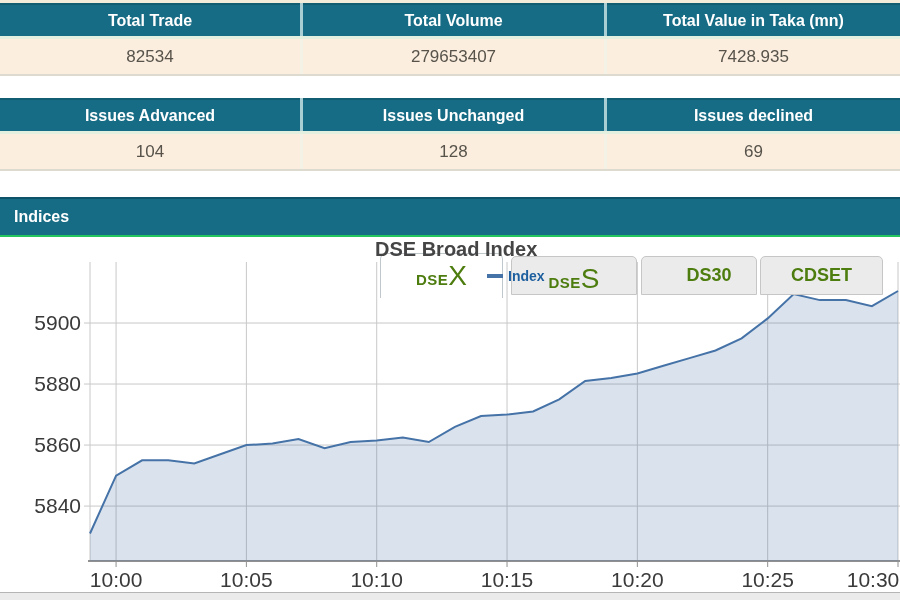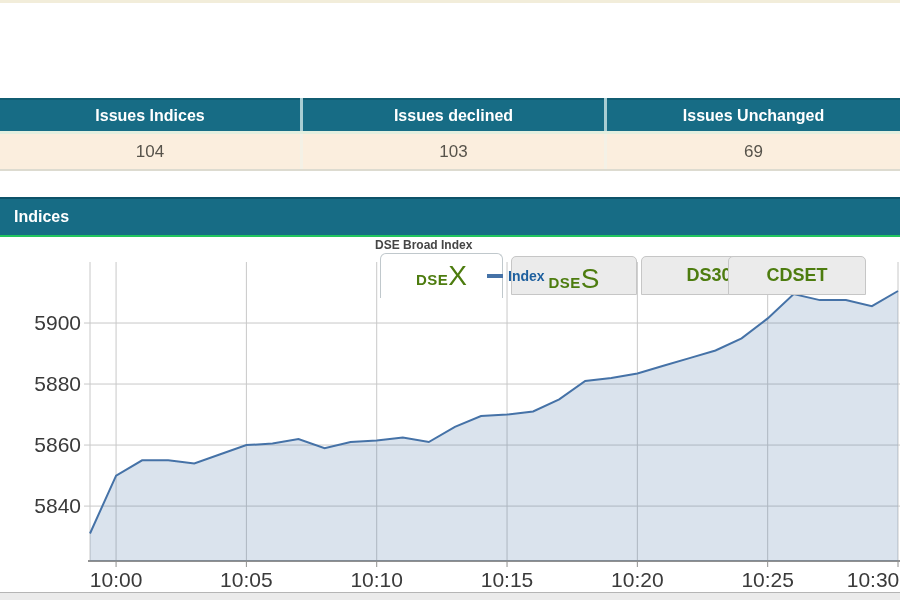--- a/index.html
+++ b/index.html
@@ -47,53 +47,65 @@
     left:380px; top:209px; width:123px; height:45px; background:#ffffff;
     border:1px solid #c0c8cc; border-bottom:none; border-radius:6px 6px 0 0;
     padding-top:8px; z-index:4;
   }
   .tab-idle {
     background:#ebebeb; border:1px solid #c6c6c6; border-radius:5px 5px 0 0;
     top:212px; height:39px; padding-top:8px; z-index:3;
   }
   .tab-dses  { left:511px; width:126px; }
   .tab-ds30  { left:641px; width:116px;padding-left:20px; }
-  .tab-cdset { left:728px; width:138px; }
+  .tab-cdset { left:760px; width:123px; }
 
   
   .chart-title { position:absolute; left:375px; top:238px; z-index:5;
-                 font-size:12px; font-weight:bold; color:#454545; }
+                 font-size:20px; font-weight:bold; color:#454545; }
   .legend { position:absolute; left:487px; top:268px; z-index:5;
             display:flex; align-items:center; cursor:pointer; }
   .legend .dash { width:16px; height:4px; background:#4572a7; margin-right:5px; }
   .legend .txt  { font-size:14px; font-weight:bold; color:#1d5f9e;text-align:right; }
 
   #chart-svg { position:absolute; left:0; top:255px; z-index:1; }
 
   
   .bottom-strip { position:absolute; left:0; top:592px; width:900px; height:8px;
                   background:#ebebeb; border-top:1px solid #b5b5b5; }
 </style>
 </head>
 <body>
 
 <div id="stage">
 
   <div class="top-strip"></div>
 
+  <div class="datatable t1">
+    <div class="hdr-row">
+      <div class="th">Total Trade</div>
+      <div class="th">Total Volume</div>
+      <div class="th">Total Value in Taka (mn)</div>
+    </div>
+    <div class="val-row">
+      <div class="td">82534</div>
+      <div class="td">279653407</div>
+      <div class="td">7428.935</div>
+    </div>
+  </div>
 
   <div class="datatable t2">
     <div class="hdr-row">
-      <div class="th">Issues Indices</div>
+      <div class="th">Issues Advanced</div>
+      <div class="th">Issues Unchanged</div>
       <div class="th">Issues declined</div>
-      <div class="th">Issues Unchanged</div>
     </div>
     <div class="val-row">
       <div class="td">104</div>
-      <div class="td">103</div>
+      <div class="td">128</div>
       <div class="td">69</div>
     </div>
   </div>
 
   <div class="indices-bar">
     <span class="label">Indices</span>
   </div>
 
   <div class="tab tab-active">
     <span class="small">DSE</span>

